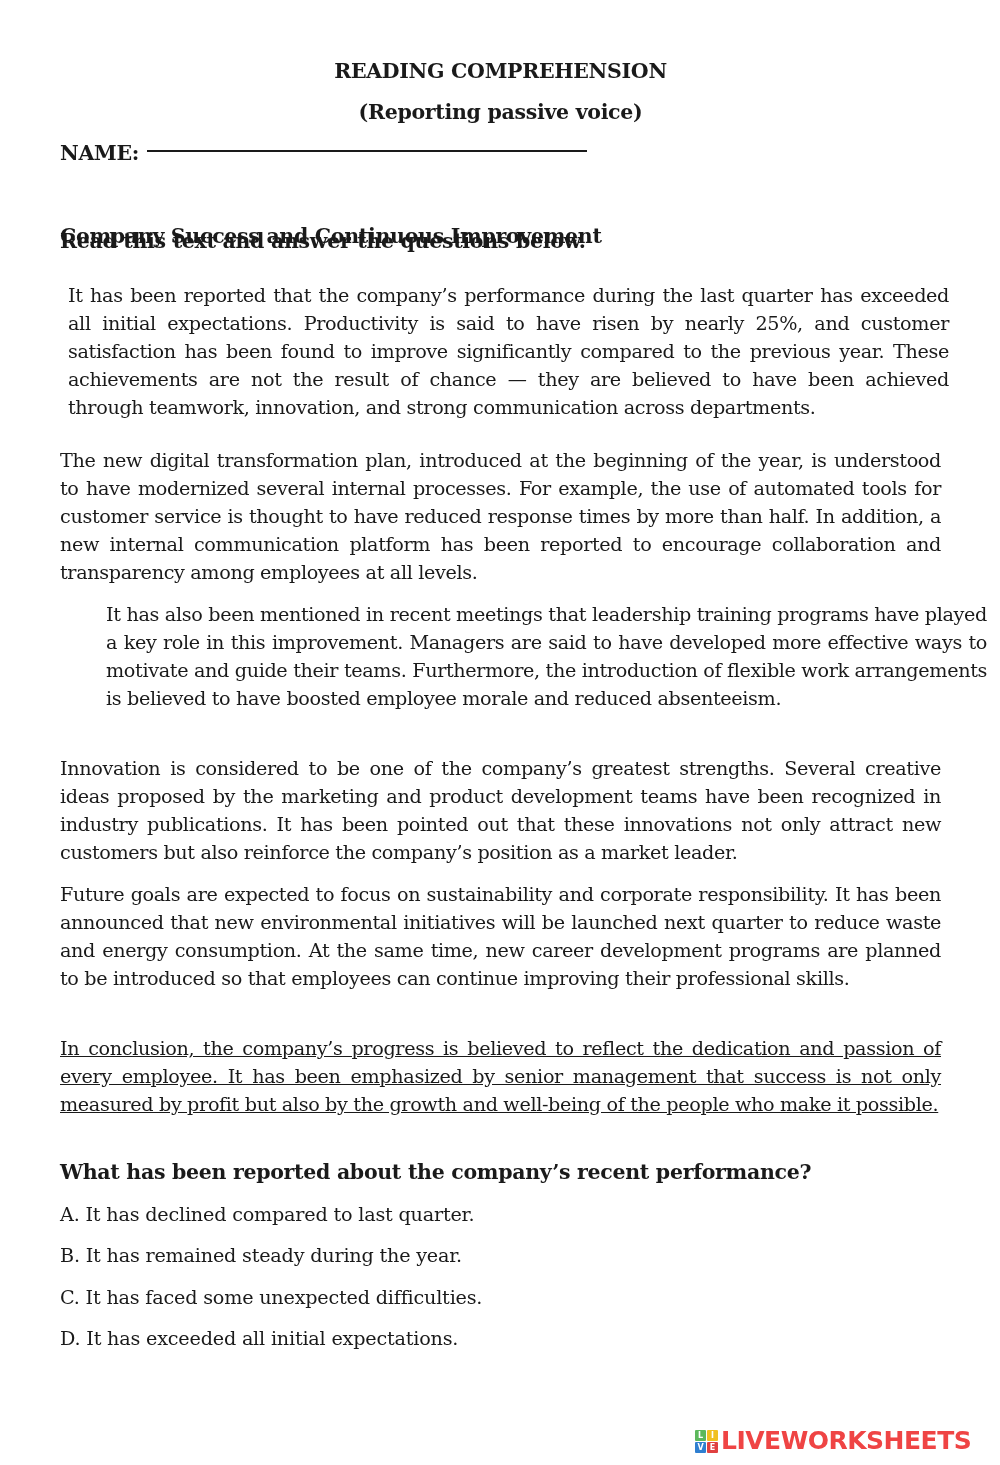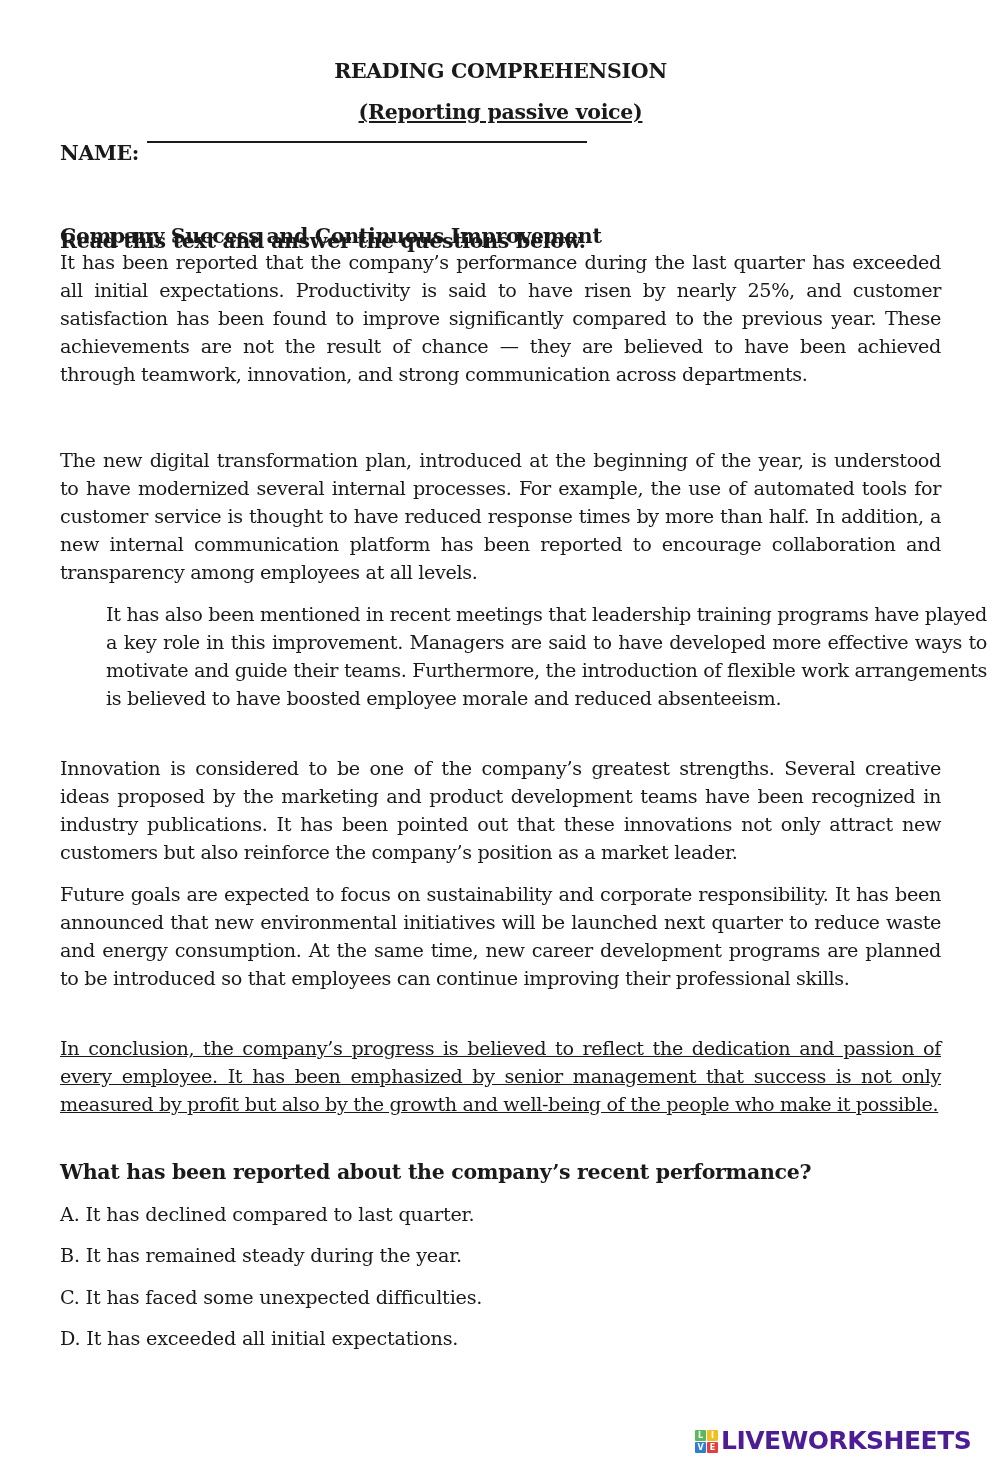--- a/index.html
+++ b/index.html
@@ -24,29 +24,29 @@
     .title {
       position: absolute;
       left: 0;
       width: 881px;
       text-align: center;
       font-weight: bold;
       font-size: 20.5px;
       letter-spacing: -0.3px;
     }
     .title-main { top: 59px; }
-    .title-sub { top: 100px; text-decoration: underline; }
+    .title-sub { top: 100px; }
     .name-row {
       position: absolute;
       top: 141px;
       left: 0;
       font-weight: bold;
       font-size: 20.5px;
       display: flex;
-      align-items: flex-start;
+      align-items: center;
       letter-spacing: -0.3px;
     }
     .name-line {
       display: inline-block;
       width: 440px;
       height: 0;
       border-bottom: 2px solid #1a1a1a;
       margin-left: 8px;
       margin-bottom: 4px;
     }
@@ -70,21 +70,21 @@
     .para {
       position: absolute;
       left: 0;
       width: 881px;
       font-size: 19.2px;
       line-height: 28px;
       text-align: justify;
       letter-spacing: -0.35px;
       margin: 0;
     }
-    .p1 { top: 249px; }
+    .p1 { top: 282px; margin-left: 8px; }
     .p2 { top: 447px; }
     .p3 { top: 601px; margin-left: 46px; }
     .p4 { top: 755px; }
     .p5 { top: 881px; }
     .p6 { top: 1035px; text-decoration: underline; }
     .question {
       position: absolute;
       top: 1160px;
       left: 0;
       font-weight: bold;
@@ -124,21 +124,21 @@
       font-family: "DejaVu Sans", sans-serif;
       font-weight: bold;
       font-size: 8px;
       color: #ffffff;
       border-radius: 1px;
     }
     .logo-text {
       font-family: "DejaVu Sans", "Liberation Sans", sans-serif;
       font-weight: bold;
       font-size: 25px;
-      color: #4c1d95;
+      color: #ef4444;
       letter-spacing: -0.5px;
       line-height: 26px;
     }
   </style>
 </head>
 <body>
 
 <div class="page">
   <div class="title title-main">READING COMPREHENSION</div>
   <div class="title title-sub">(Reporting passive voice)</div>

